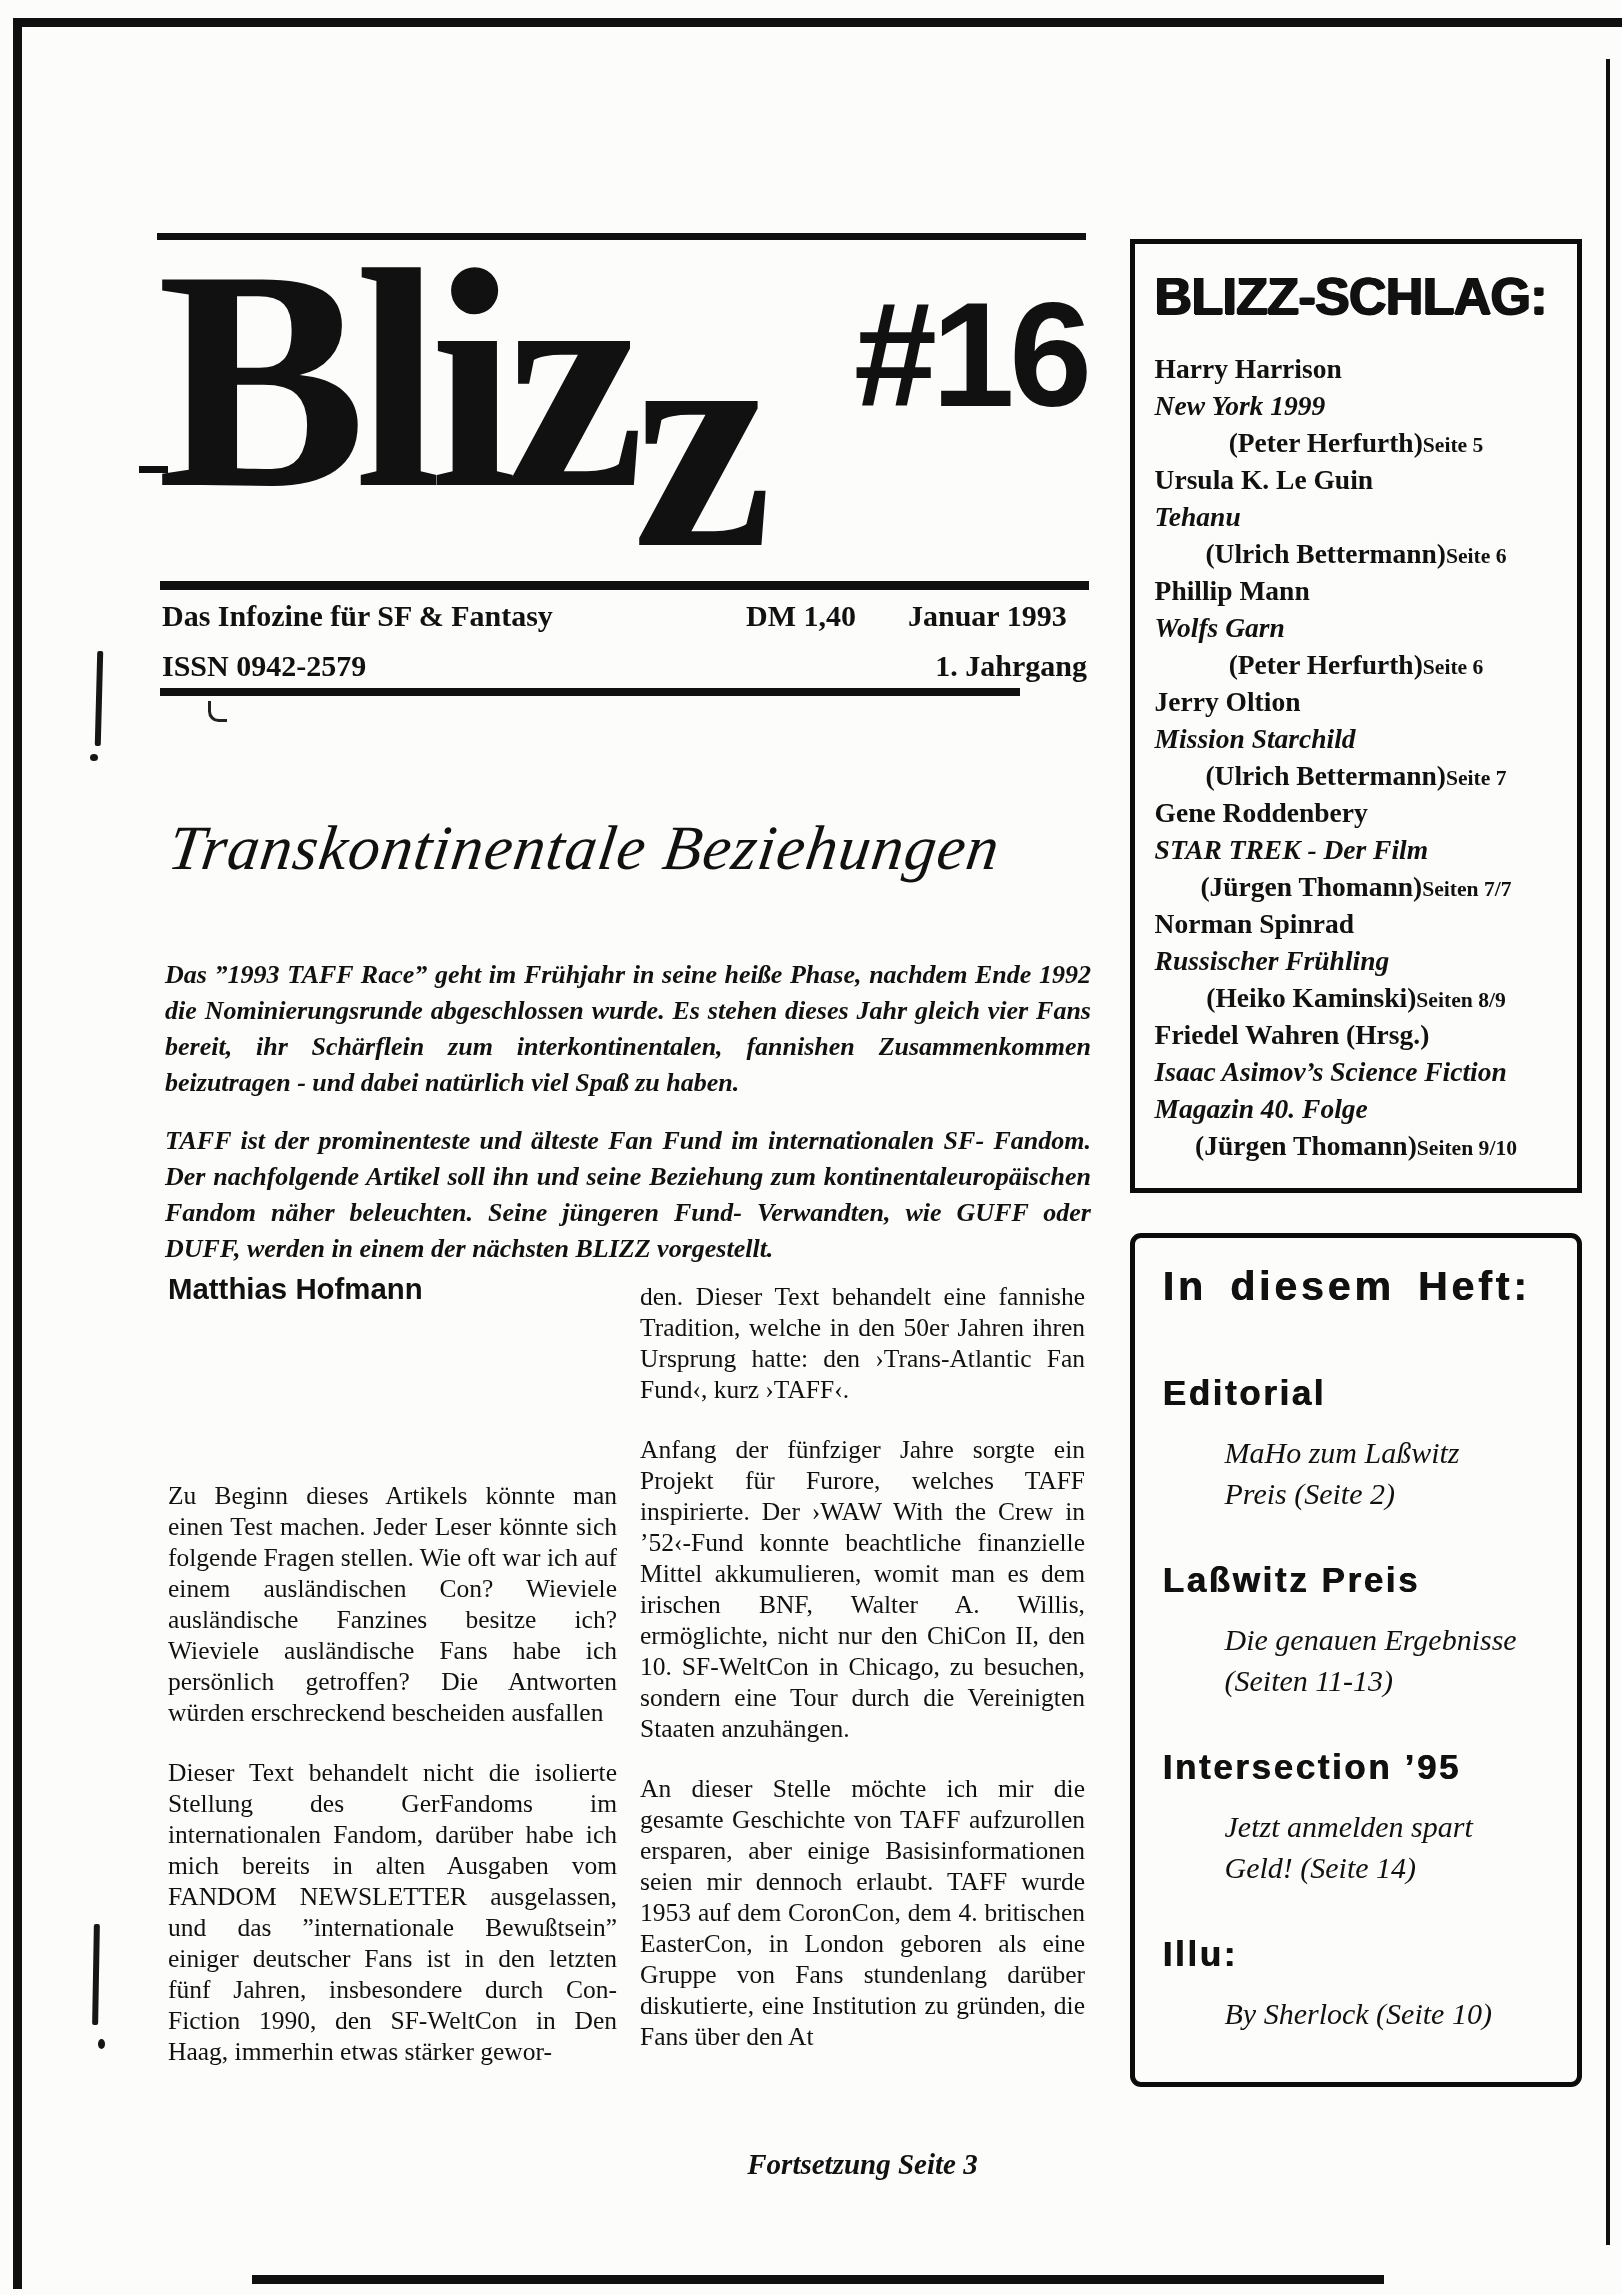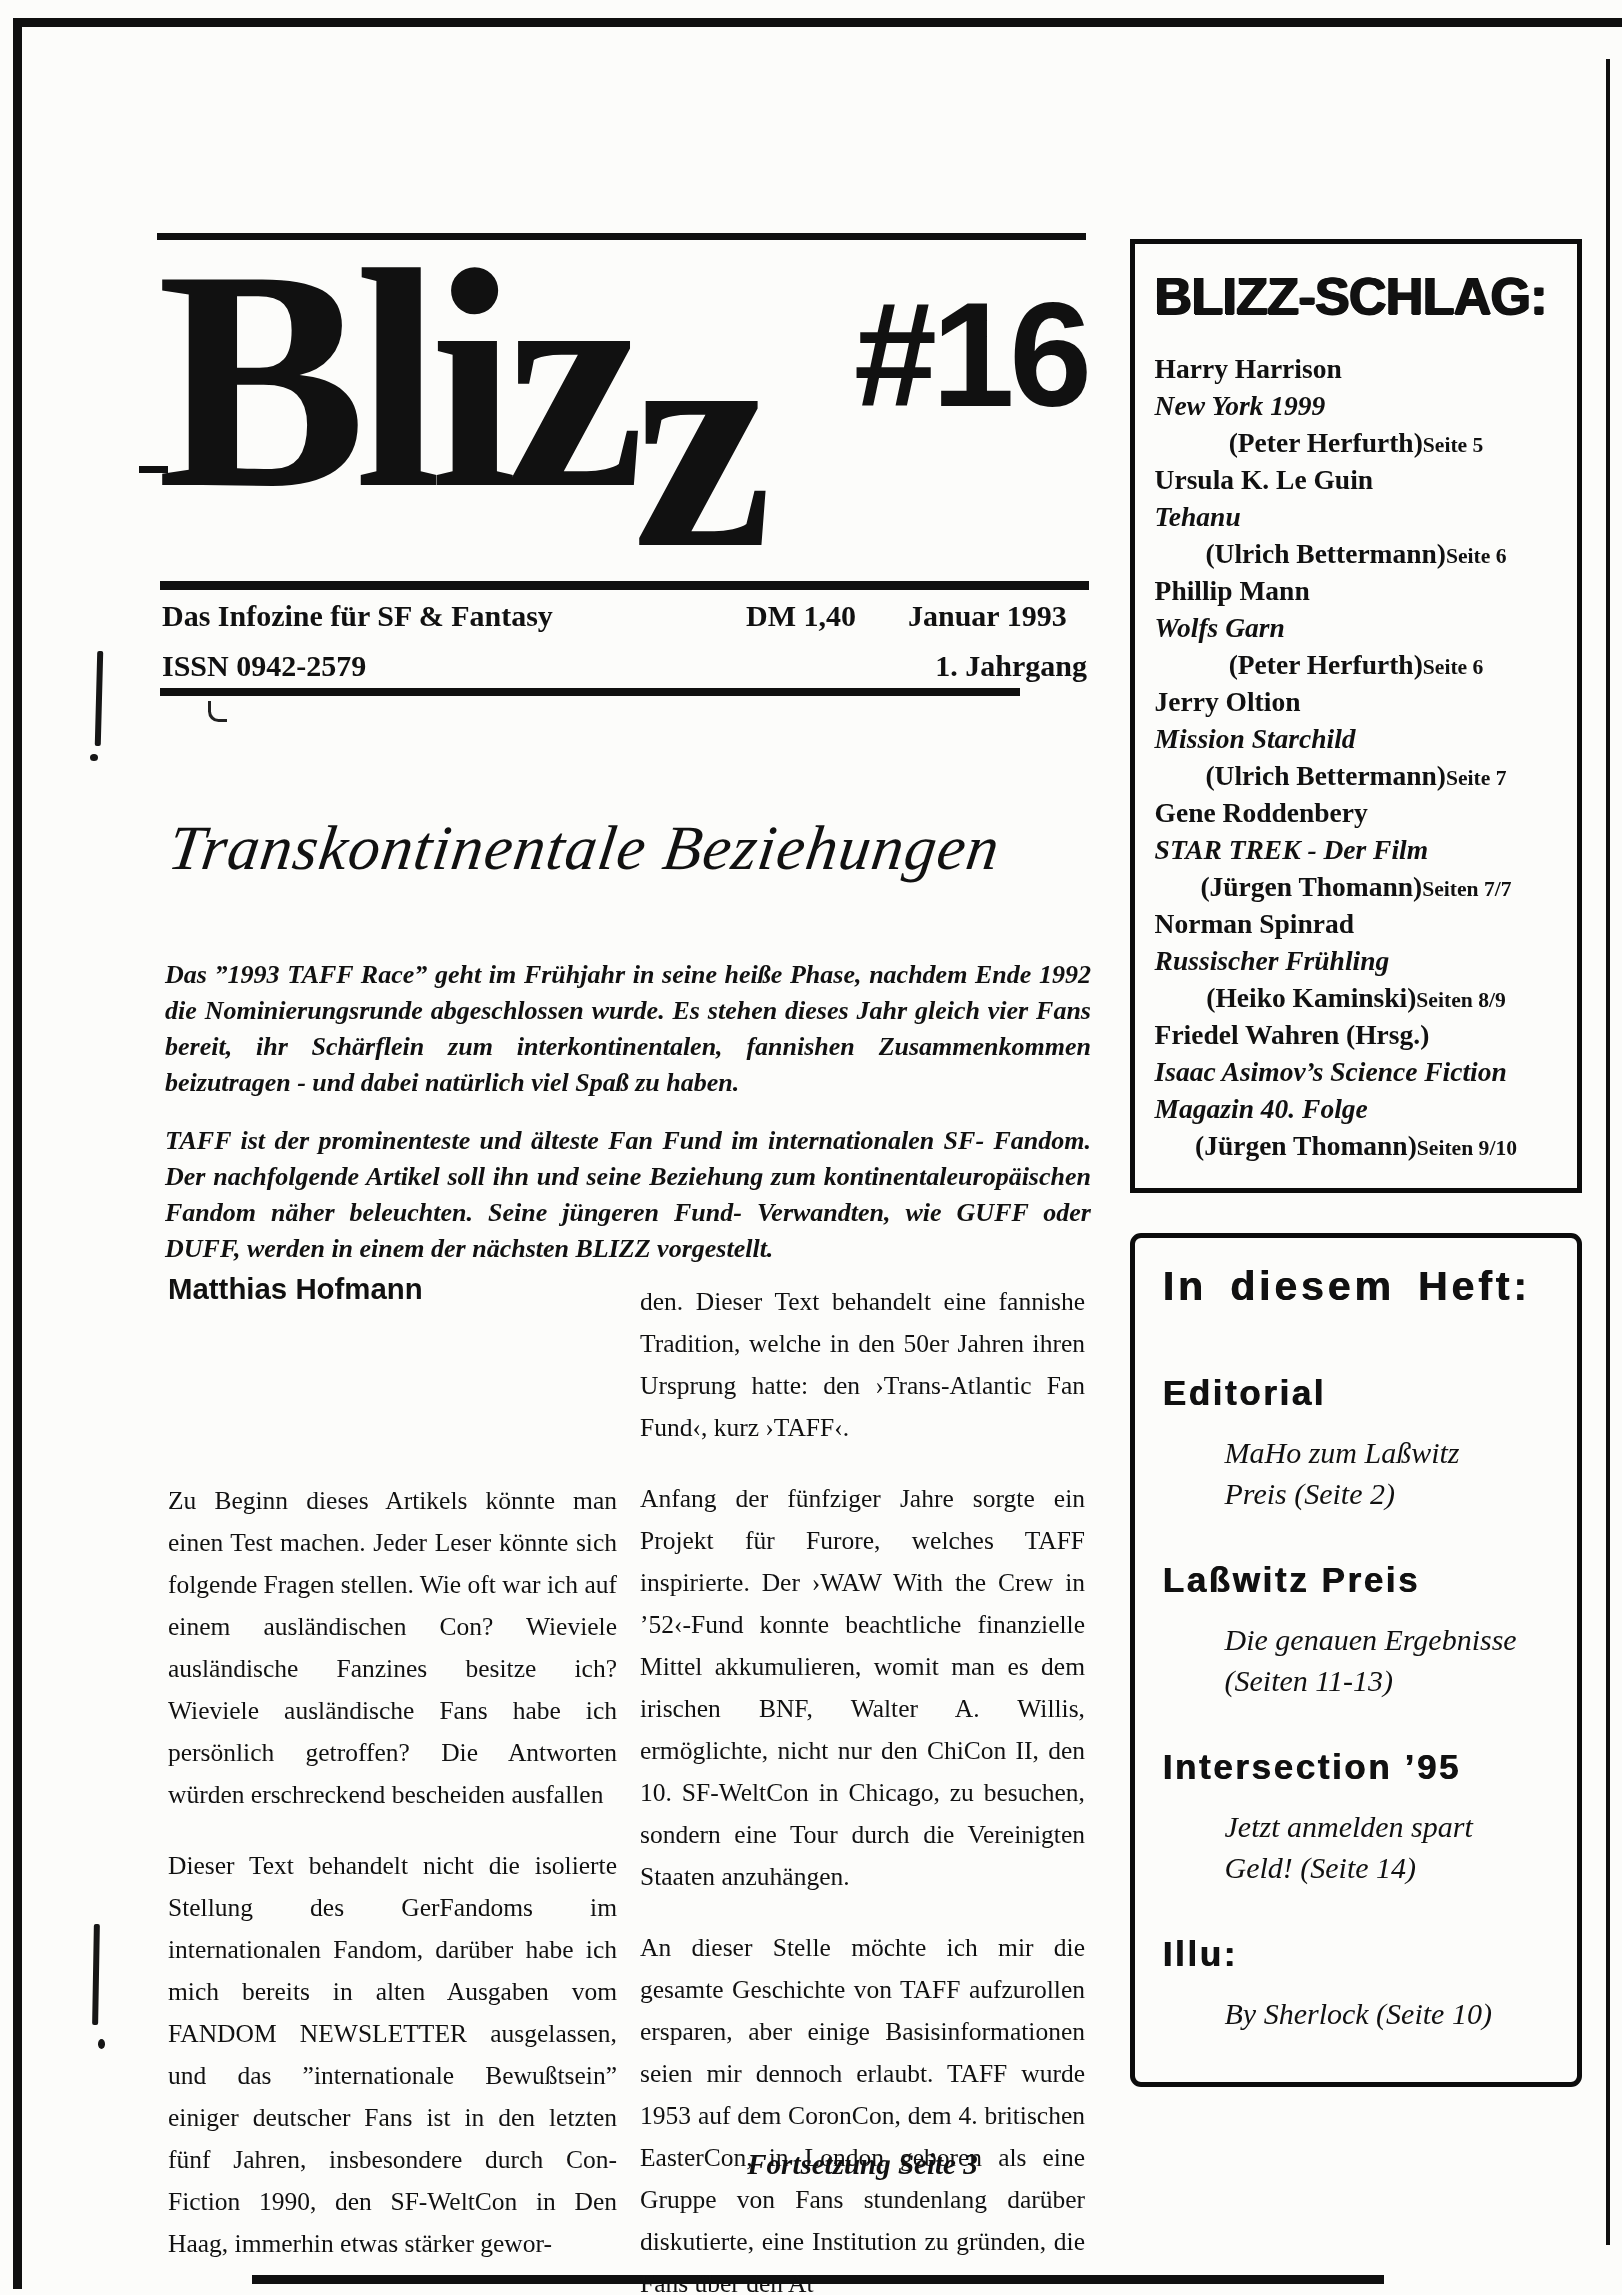--- a/index.html
+++ b/index.html
@@ -39,21 +39,21 @@
   .byline {
     position:absolute; left:168px; top:1272px;
     font-family:"Liberation Sans", sans-serif; font-weight:bold; font-size:29.4px;
   }
   .headline {
     position:absolute; left:168px; top:1318px; width:419px;
     font-family:"Liberation Sans", sans-serif; font-weight:bold;
     font-size:31px; line-height:43px; text-align:justify;
   }
   .col { position:absolute; width:449px; }
-  .col p { margin:0 0 29px 0; font-size:25.5px; line-height:42px; text-align:justify; }
+  .col p { margin:0 0 29px 0; font-size:25.5px; line-height:31px; text-align:justify; }
   .col-left  { left:168px; top:1480px; }
   .col-right { left:640px; top:1281px; width:445px; }
   .continuation {
     position:absolute; left:640px; top:2148px; width:445px;
     text-align:center; font-weight:bold; font-style:italic; font-size:29px;
   }
 
   
   .sidebox { position:absolute; left:1130px; width:452px; border:5.9px solid #0c0c0c; box-sizing:border-box; background:#fcfcfa; }
   .box-contents { top:239px; height:954px; padding:15.7px 15.7px 0 19.6px; }

